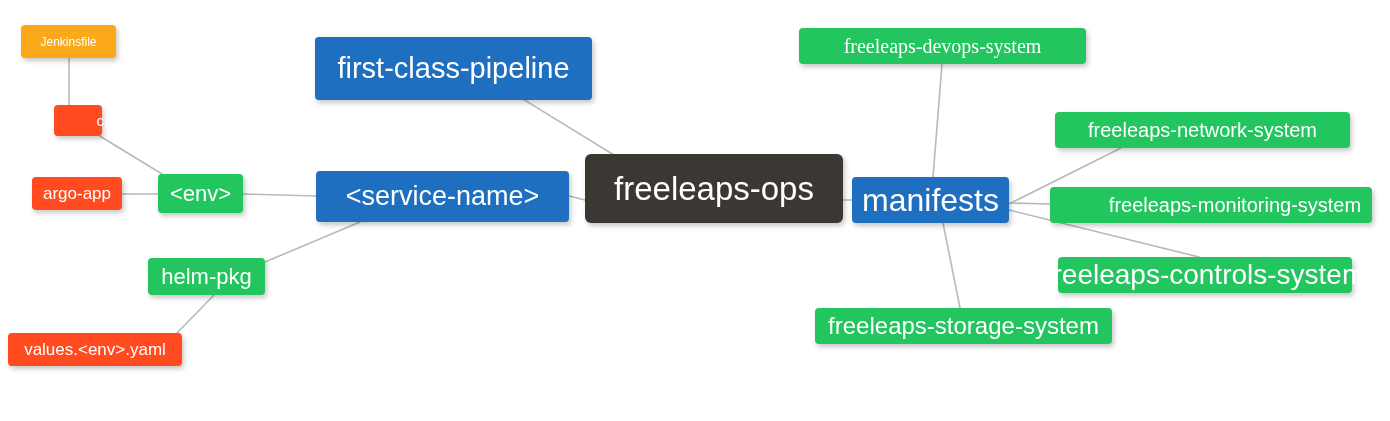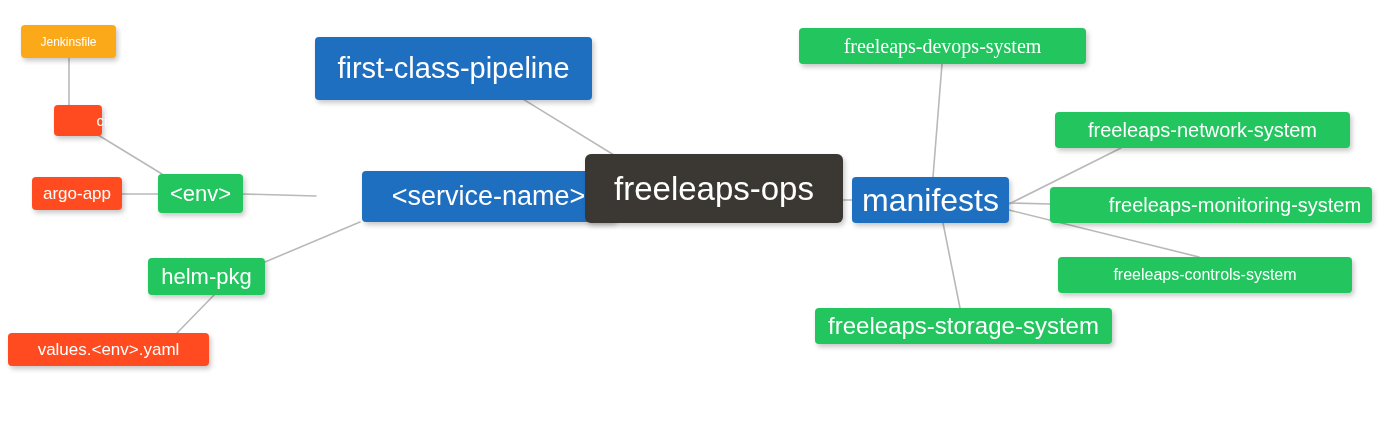--- a/index.html
+++ b/index.html
@@ -42,44 +42,44 @@
       </div>
       <div class="node" style="left: 32px; top: 177px; width: 90px; height: 33px; background: rgb(255, 75, 31); font-size: 17px;">
         <span>argo-app</span>
       </div>
       <div class="node" style="left: 158px; top: 174px; width: 85px; height: 39px; background: rgb(34, 197, 94); font-size: 22px;">
         <span>&lt;env&gt;</span>
       </div>
       <div class="node" style="left: 148px; top: 258px; width: 117px; height: 37px; background: rgb(34, 197, 94); font-size: 22px;">
         <span>helm-pkg</span>
       </div>
-      <div class="node" style="left: 8px; top: 333px; width: 201px; height: 33px; background: rgb(255, 75, 31); font-size: 17px;">
+      <div class="node" style="left: 8px; top: 333px; width: 174px; height: 33px; background: rgb(255, 75, 31); font-size: 17px;">
         <span>values.&lt;env&gt;.yaml</span>
       </div>
       <div class="node" style="left: 315px; top: 37px; width: 277px; height: 63px; background: rgb(31, 111, 192); font-size: 29px;">
         <span>first-class-pipeline</span>
       </div>
-      <div class="node" style="left: 316px; top: 171px; width: 253px; height: 51px; background: rgb(31, 111, 192); font-size: 27px; margin-left: 46px;">
+      <div class="node" style="left: 316px; top: 171px; width: 253px; height: 51px; background: rgb(31, 111, 192); font-size: 27px;">
         <span>&lt;service-name&gt;</span>
       </div>
       <div class="node" style="left: 585px; top: 154px; width: 258px; height: 69px; background: rgb(59, 55, 51); font-size: 33px; border-radius: 6px;">
         <span>freeleaps-ops</span>
       </div>
       <div class="node" style="left: 852px; top: 177px; width: 157px; height: 46px; background: rgb(31, 111, 192); font-size: 32px;">
         <span>manifests</span>
       </div>
       <div class="node" style="left: 799px; top: 28px; width: 287px; height: 36px; background: rgb(34, 197, 94); font-size: 20px; font-family: Liberation Serif, serif;">
         <span>freeleaps-devops-system</span>
       </div>
       <div class="node" style="left: 1055px; top: 112px; width: 295px; height: 36px; background: rgb(34, 197, 94); font-size: 20px;">
         <span>freeleaps-network-system</span>
       </div>
       <div class="node" style="left: 1050px; top: 187px; width: 322px; height: 36px; background: rgb(34, 197, 94); font-size: 20px; padding-left: 48px;">
         <span>freeleaps-monitoring-system</span>
       </div>
-      <div class="node" style="left: 1058px; top: 257px; width: 294px; height: 36px; background: rgb(34, 197, 94); font-size: 16px;">
+      <div class="node" style="left: 1058px; top: 257px; width: 294px; height: 36px; background: rgb(34, 197, 94); font-size: 28px;">
         <span>freeleaps-controls-system</span>
       </div>
       <div class="node" style="left: 815px; top: 308px; width: 297px; height: 36px; background: rgb(34, 197, 94); font-size: 24px;">
         <span>freeleaps-storage-system</span>
       </div>
     </div>
 </div>
 
 </body></html>

